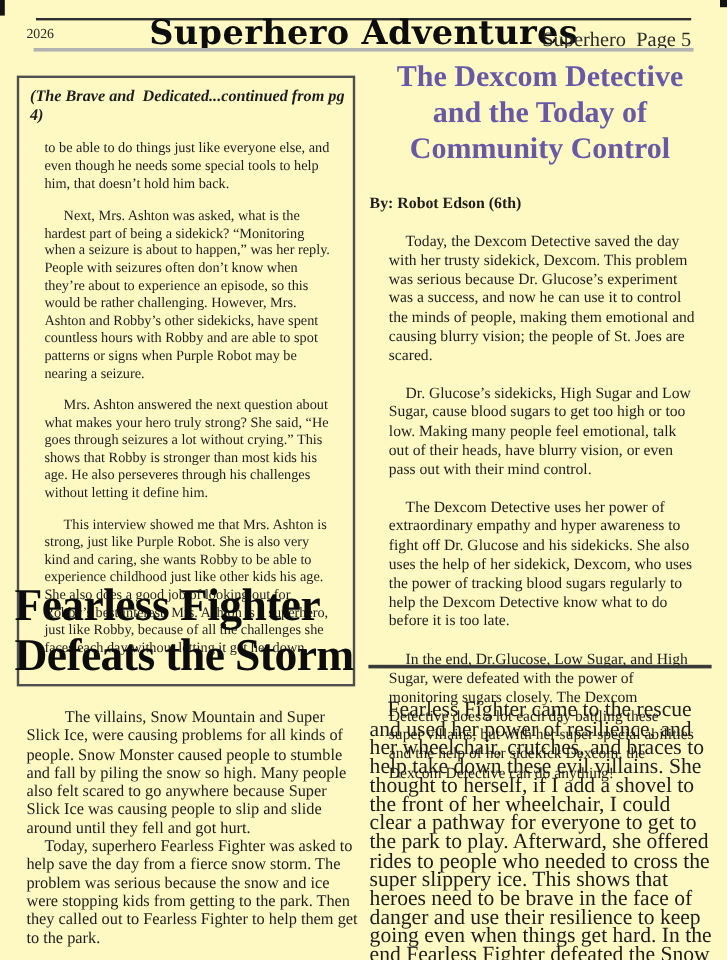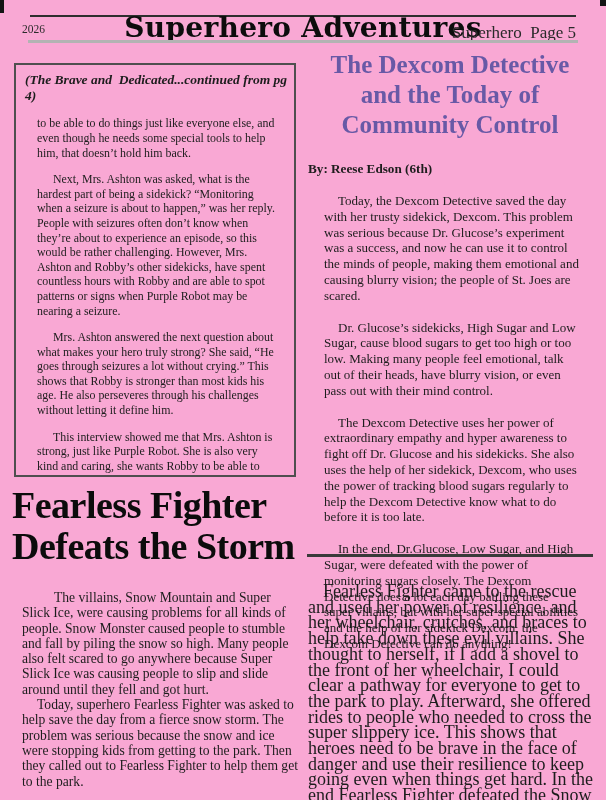--- a/index.html
+++ b/index.html
@@ -1,18 +1,18 @@
 <!DOCTYPE html>
 <html><head>
 <meta charset="utf-8">
 <style>
   html,body { margin:0; padding:0; background:#e8e8e8; }
   #page {
     position:relative; width:606px; height:800px; margin:0 auto;
-    background:#f9a8d4; overflow:hidden;
+    background:#fef9c3; overflow:hidden;
     font-family:"Liberation Serif", serif; color:#1d1d1d;
     -webkit-font-smoothing:antialiased;
   }
   
   .scan-mark { position:absolute; background:#141414; }
   #scan-mark-left  { left:0; top:0; width:4px; height:13px; }
   #scan-mark-right { right:0; top:0; width:6px; height:6px; }
 
   
   #header-rule-top { position:absolute; left:30px; top:15px; width:546px; height:2px; background:#2e2e2e; }
@@ -25,21 +25,21 @@
     font-family:"DejaVu Serif", serif; font-weight:700; font-size:28px;
     letter-spacing:0.3px; color:#0d0d0d;
   }
   #page-number-label {
     position:absolute; right:30px; top:23px; font-size:17px; color:#2a2a2a;
     white-space:pre;
   }
 
   
   #continued-article-box {
-    position:absolute; left:14px; top:63px; width:282px; height:414px;
+    position:absolute; left:14px; top:63px; width:282px; height:509px;
     border:2px solid #4f4f4f; box-sizing:border-box; padding:7px 6px 0 9px;
     overflow:hidden;
   }
   #continued-box-header {
     font-weight:700; font-style:italic; font-size:13.5px; line-height:1.2;
     margin:0 0 10px 0; white-space:pre-wrap;
   }
   .box-par { margin:12px; font-size:11.9px; line-height:14.6px; text-align:left; }
   .box-par.indent { text-indent:16px; }
 
@@ -113,21 +113,21 @@
   <div id="fearless-body">
     <p class="fear-par indent-lg">The villains, Snow Mountain and Super Slick Ice, were causing problems for all kinds of people. Snow Monster caused people to stumble and fall by piling the snow so high. Many people also felt scared to go anywhere because Super Slick Ice was causing people to slip and slide around until they fell and got hurt.</p>
     <p class="fear-par indent">Today, superhero Fearless Fighter was asked to help save the day from a fierce snow storm. The problem was serious because the snow and ice were stopping kids from getting to the park. Then they called out to Fearless Fighter to help them get to the park.</p>
   </div>
 
   <div id="dexcom-headline">
     <div>The Dexcom Detective</div>
     <div>and the Today of</div>
     <div>Community Control</div>
   </div>
-  <div id="dexcom-byline">By: Reese Edson (6th)</div>
+  <div id="dexcom-byline">By: Robot Edson (6th)</div>
   <div id="dexcom-body">
     <p class="dex-par indent">Today, the Dexcom Detective saved the day with her trusty sidekick, Dexcom. This problem was serious because Dr. Glucose’s experiment was a success, and now he can use it to control the minds of people, making them emotional and causing blurry vision; the people of St. Joes are scared.</p>
     <p class="dex-par indent">Dr. Glucose’s sidekicks, High Sugar and Low Sugar, cause blood sugars to get too high or too low. Making many people feel emotional, talk out of their heads, have blurry vision, or even pass out with their mind control.</p>
     <p class="dex-par indent">The Dexcom Detective uses her power of extraordinary empathy and hyper awareness to fight off Dr. Glucose and his sidekicks. She also uses the help of her sidekick, Dexcom, who uses the power of tracking blood sugars regularly to help the Dexcom Detective know what to do before it is too late.</p>
     <p class="dex-par indent">In the end, Dr.Glucose, Low Sugar, and High Sugar, were defeated with the power of monitoring sugars closely. The Dexcom Detective does a lot each day battling these super villains, but with her super special abilities and the help of her sidekick Dexcom, the Dexcom Detective can do anything!</p>
   </div>
 
   <div id="column-divider"></div>
 
   <div id="fearless-continuation">

